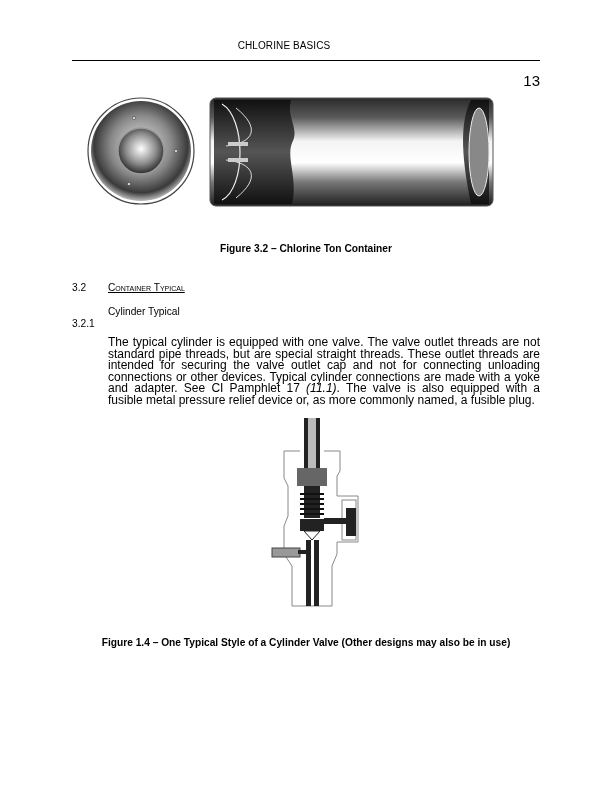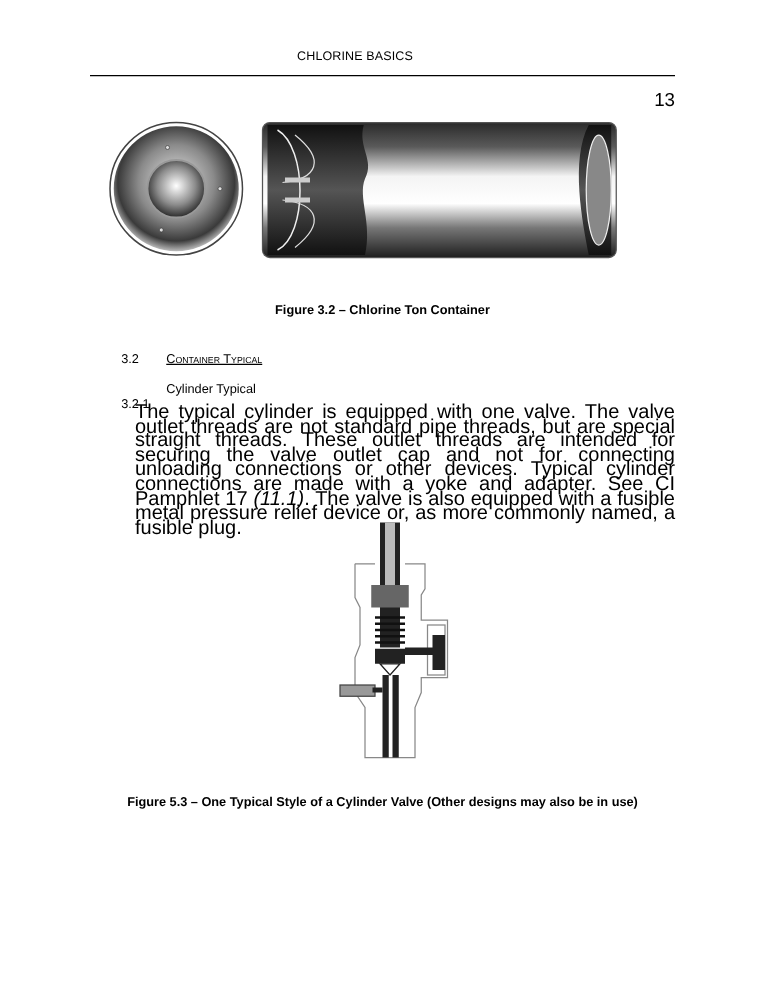--- a/index.html
+++ b/index.html
@@ -8,24 +8,24 @@
   .header-title { position: absolute; top: 40px; left: 0; width: 568px; text-align: center;
                   font-size: 10px; letter-spacing: 0.1px; }
   .page-number { position: absolute; top: 36px; right: 72px; font-size: 15px; margin-top: 36px; }
   .header-rule { position: absolute; top: 60px; left: 72px; width: 468px; height: 0;
                  border-top: 1px solid #000; }
   .fig-cylinder { position: absolute; top: 88px; left: 86px; width: 420px; height: 125px; }
   .caption { position: absolute; left: 0; width: 612px; text-align: center;
              font-weight: bold; font-size: 10.2px; }
   .cap1 { top: 243px; }
   .cap2 { top: 637px; }
-  .sec { position: absolute; font-size: 10.2px; margin-left: 25px; }
+  .sec { position: absolute; font-size: 10.2px; }
   .sec-num { left: 72px; }
   .sec-title-small-caps { left: 108px; text-decoration: underline; font-variant: small-caps; }
-  .para { position: absolute; left: 108px; top: 308px; width: 432px; font-size: 16px;
+  .para { position: absolute; left: 108px; top: 325px; width: 432px; font-size: 12px;
           line-height: 11.6px; text-align: justify; }
   .fig-valve { position: absolute; top: 416px; left: 262px; width: 115px; height: 195px; }
   em { font-style: italic; }
 </style>
 </head>
 <body>
 
 <div>
   <div class="header-title">CHLORINE BASICS</div>
   <div class="page-number">13</div>
@@ -108,13 +108,13 @@
   <rect x="38" y="103" width="24" height="12" fill="#222"></rect>
   <polygon points="42,115 58,115 50,124" fill="#fff" stroke="#222"></polygon>
   <rect x="62" y="102" width="26" height="6" fill="#222"></rect>
   <rect x="84" y="92" width="10" height="28" fill="#222"></rect>
   <rect x="44" y="124" width="5" height="66" fill="#222"></rect>
   <rect x="52" y="124" width="5" height="66" fill="#222"></rect>
   <rect x="10" y="132" width="28" height="9" fill="#999" stroke="#444"></rect>
   <rect x="36" y="134" width="8" height="4" fill="#222"></rect>
 </svg>
 
-<div class="caption cap2">Figure 5.3 – One Typical Style of a Cylinder Valve (Other designs may also be in use)</div>
+<div class="caption cap2">Figure 1.4 – One Typical Style of a Cylinder Valve (Other designs may also be in use)</div>
 
 </body></html>

